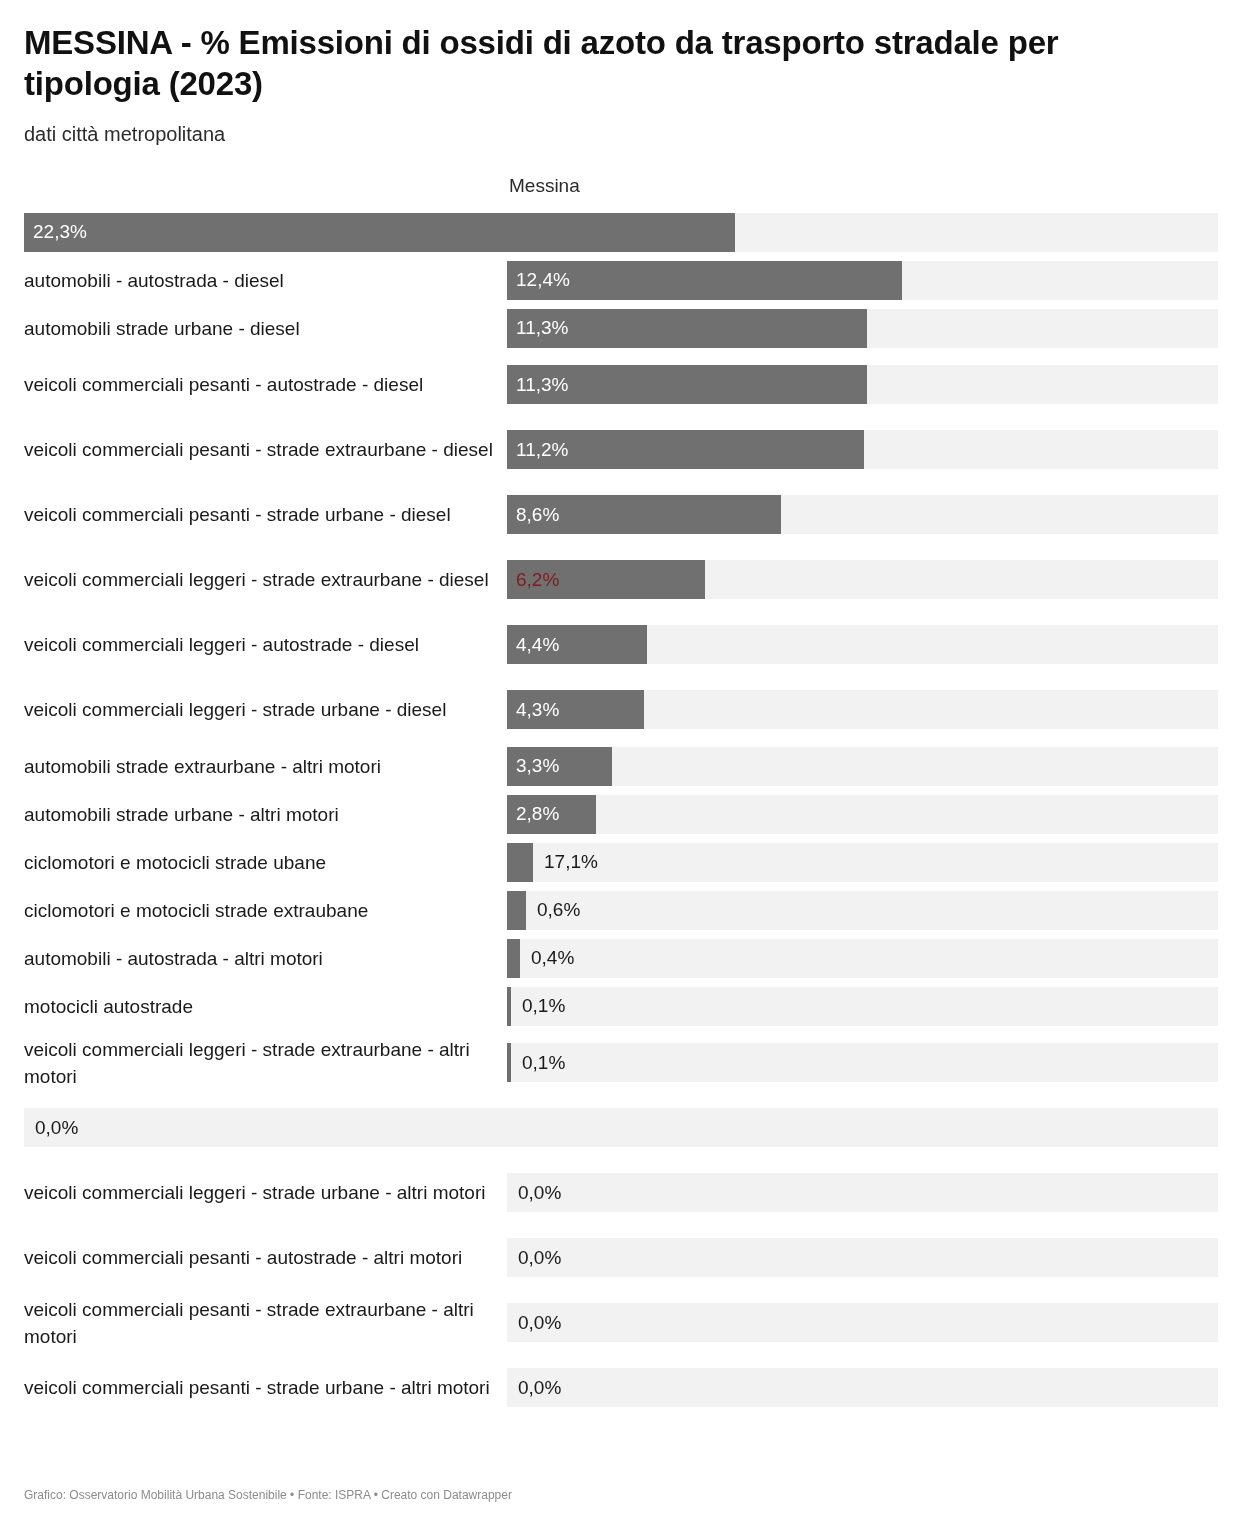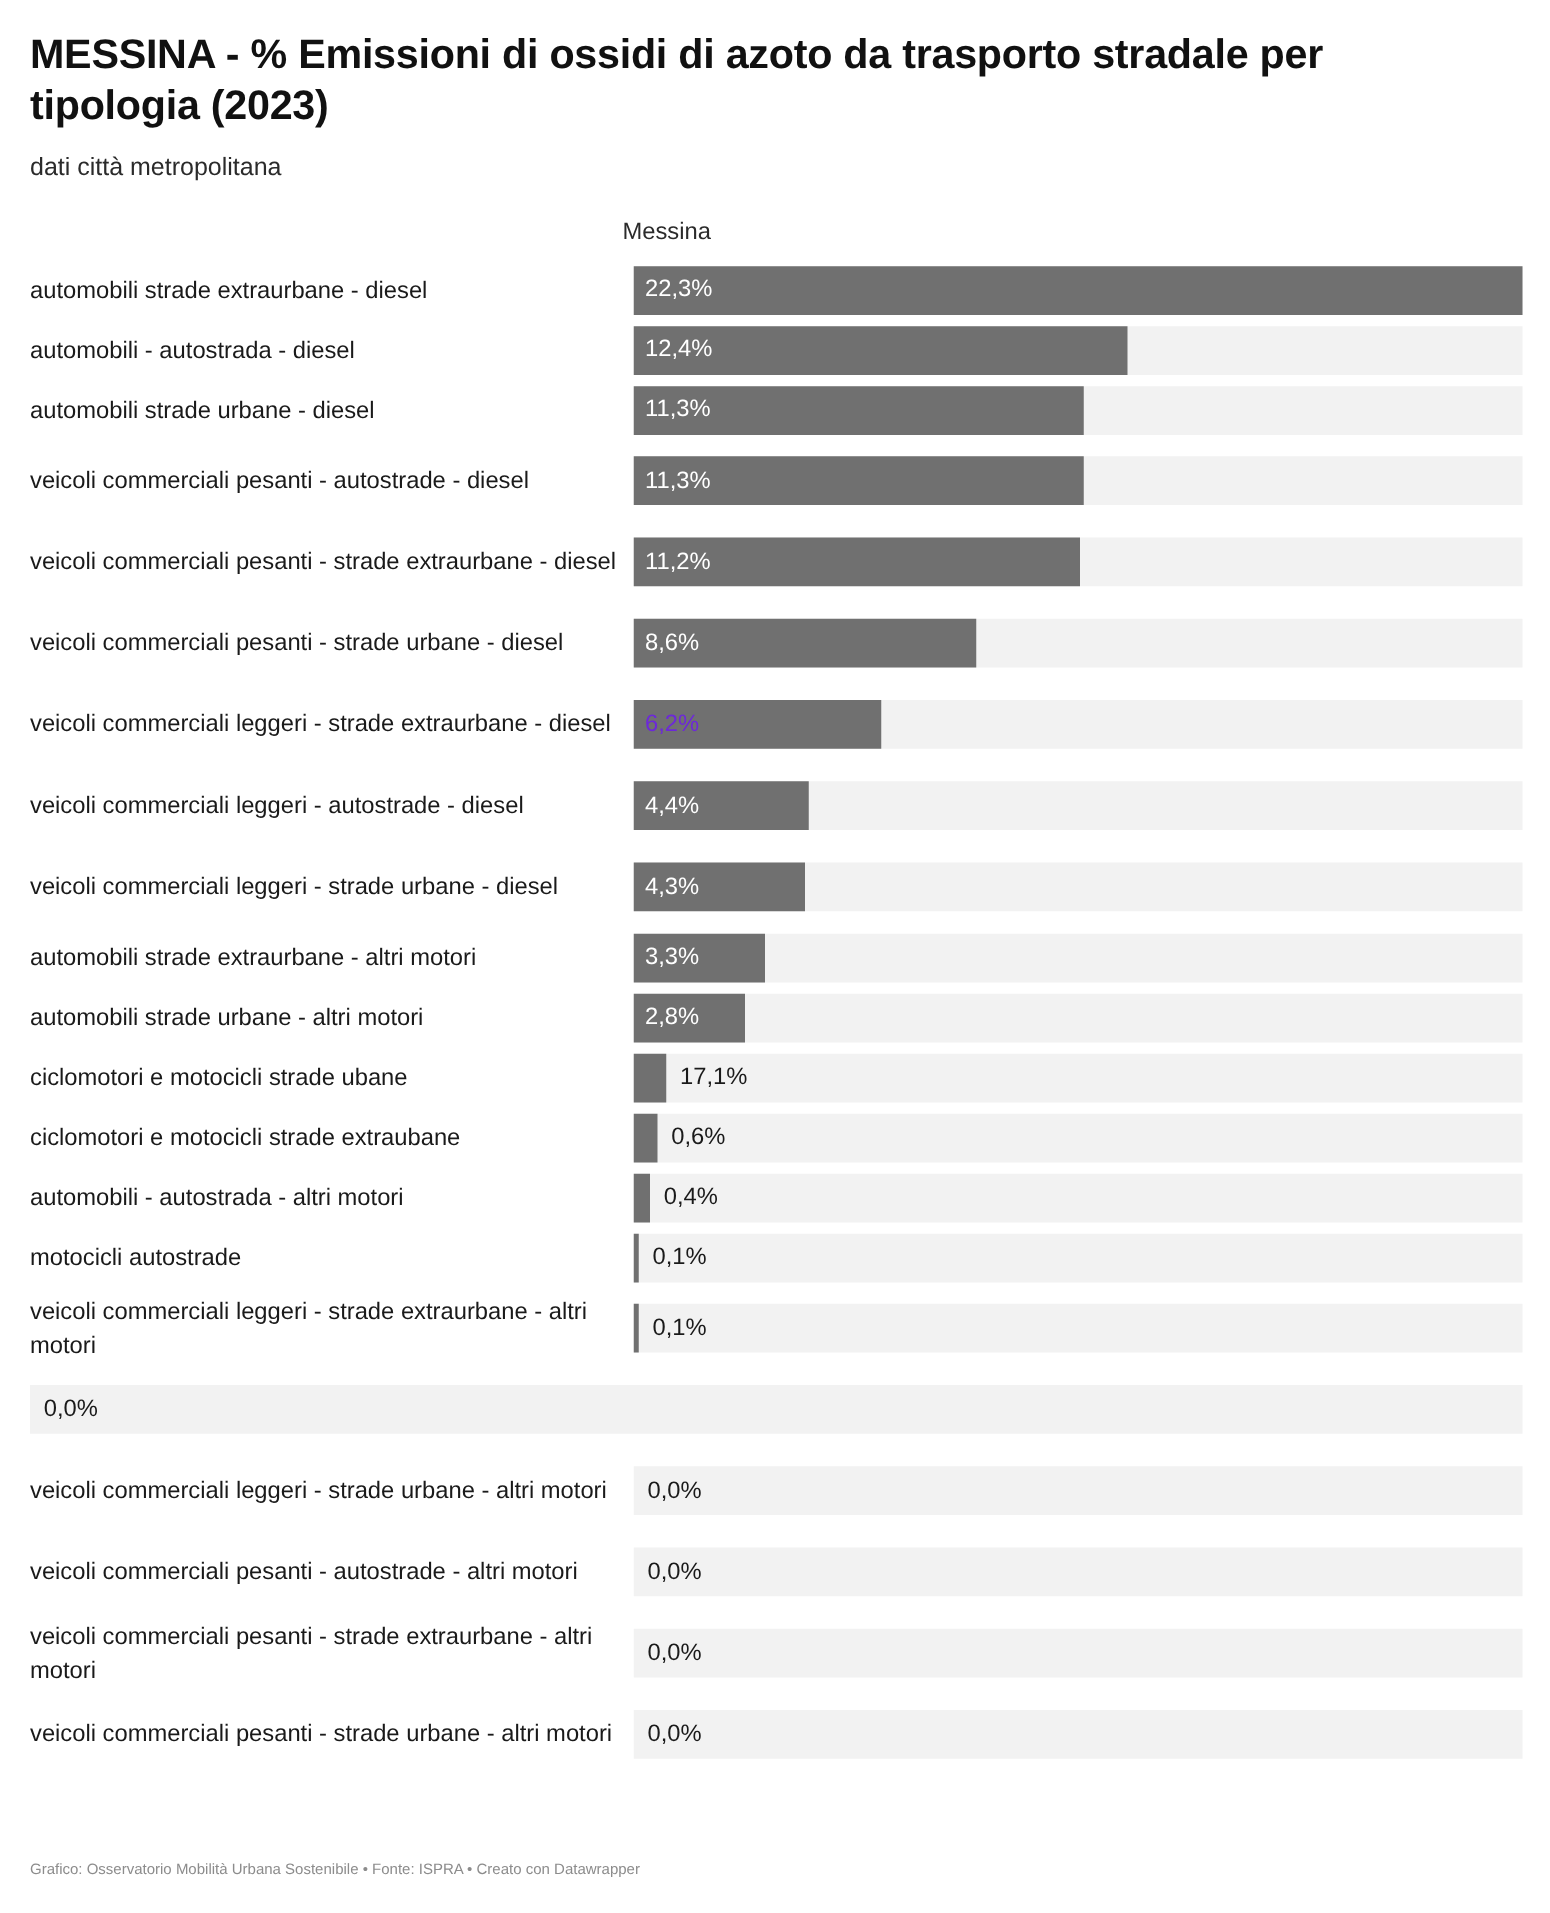--- a/index.html
+++ b/index.html
@@ -42,21 +42,21 @@
     margin: 16px 0 0 0;
   }
 
   .col-header-row {
     position: relative;
     height: 34px;
     margin-top: 26px;
   }
   .col-header {
     position: absolute;
-    left: 474px;
+    left: 485px;
     top: 0;
     font-size: 19px;
     line-height: 24px;
     color: #2b2b2b;
     white-space: nowrap;
     text-align: right;
   }
 
   .rows {
     position: relative;
@@ -131,21 +131,20 @@
 
   <h1 class="chart-title">MESSINA - % Emissioni di ossidi di azoto da trasporto stradale per tipologia (2023)</h1>
   <div class="chart-subtitle">dati città metropolitana</div>
 
   <div class="col-header-row">
     <div class="col-header">Messina</div>
   </div>
 
   <div class="rows" id="rows">
       <div class="row">
-        <div class="row-label">automobili strade extraurbane - diesel</div>
         <div class="row-track" style="background: rgb(242, 242, 242);">
           <div class="row-bar" style="width: 711px; background: rgb(112, 112, 112);"></div>
           <div class="row-value inside" style="color: rgb(255, 255, 255);">22,3%</div>
         </div>
       </div>
       <div class="row">
         <div class="row-label">automobili - autostrada - diesel</div>
         <div class="row-track" style="background: rgb(242, 242, 242);">
           <div class="row-bar" style="width: 395px; background: rgb(112, 112, 112);"></div>
           <div class="row-value inside" style="color: rgb(255, 255, 255);">12,4%</div>
@@ -176,21 +175,21 @@
         <div class="row-label">veicoli commerciali pesanti - strade urbane - diesel</div>
         <div class="row-track" style="background: rgb(242, 242, 242);">
           <div class="row-bar" style="width: 274px; background: rgb(112, 112, 112);"></div>
           <div class="row-value inside" style="color: rgb(255, 255, 255);">8,6%</div>
         </div>
       </div>
       <div class="row two-line">
         <div class="row-label">veicoli commerciali leggeri - strade extraurbane - diesel</div>
         <div class="row-track" style="background: rgb(242, 242, 242);">
           <div class="row-bar" style="width: 198px; background: rgb(112, 112, 112);"></div>
-          <div class="row-value inside" style="color: #6d28d9;">6,2%</div>
+          <div class="row-value inside" style="color: #7f1d1d;">6,2%</div>
         </div>
       </div>
       <div class="row two-line">
         <div class="row-label">veicoli commerciali leggeri - autostrade - diesel</div>
         <div class="row-track" style="background: rgb(242, 242, 242);">
           <div class="row-bar" style="width: 140px; background: rgb(112, 112, 112);"></div>
           <div class="row-value inside" style="color: rgb(255, 255, 255);">4,4%</div>
         </div>
       </div>
       <div class="row two-line">

